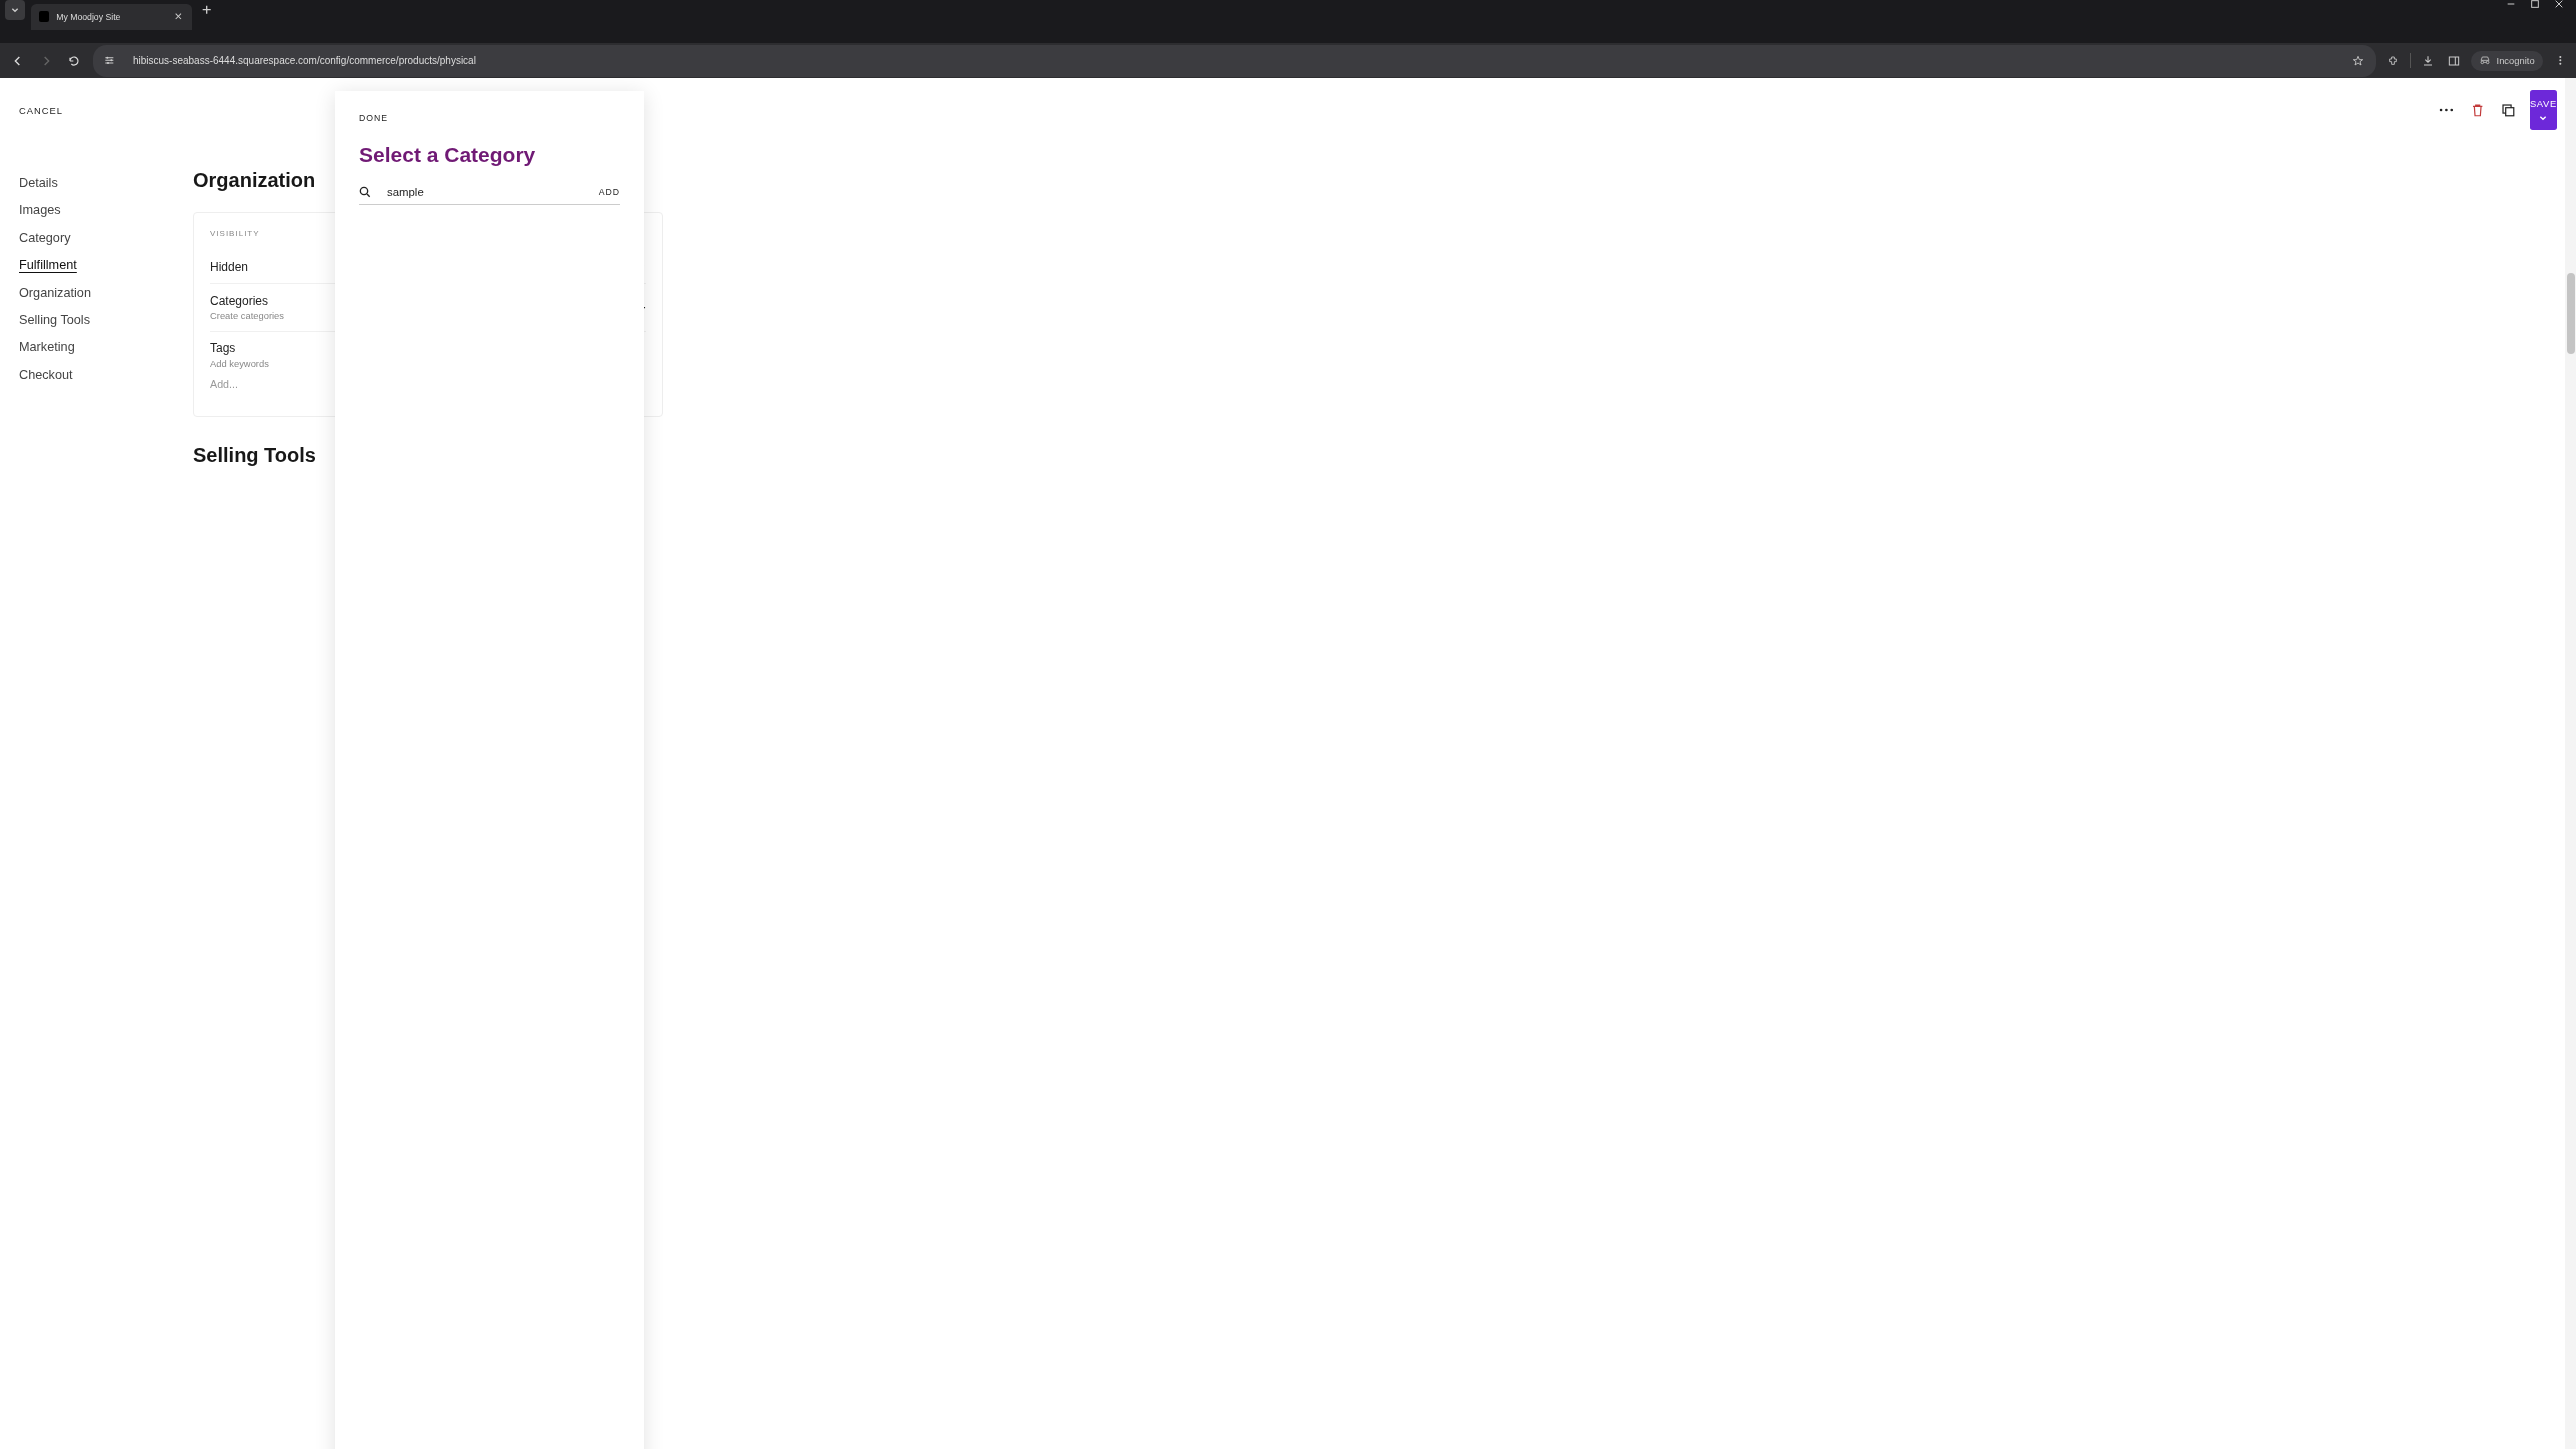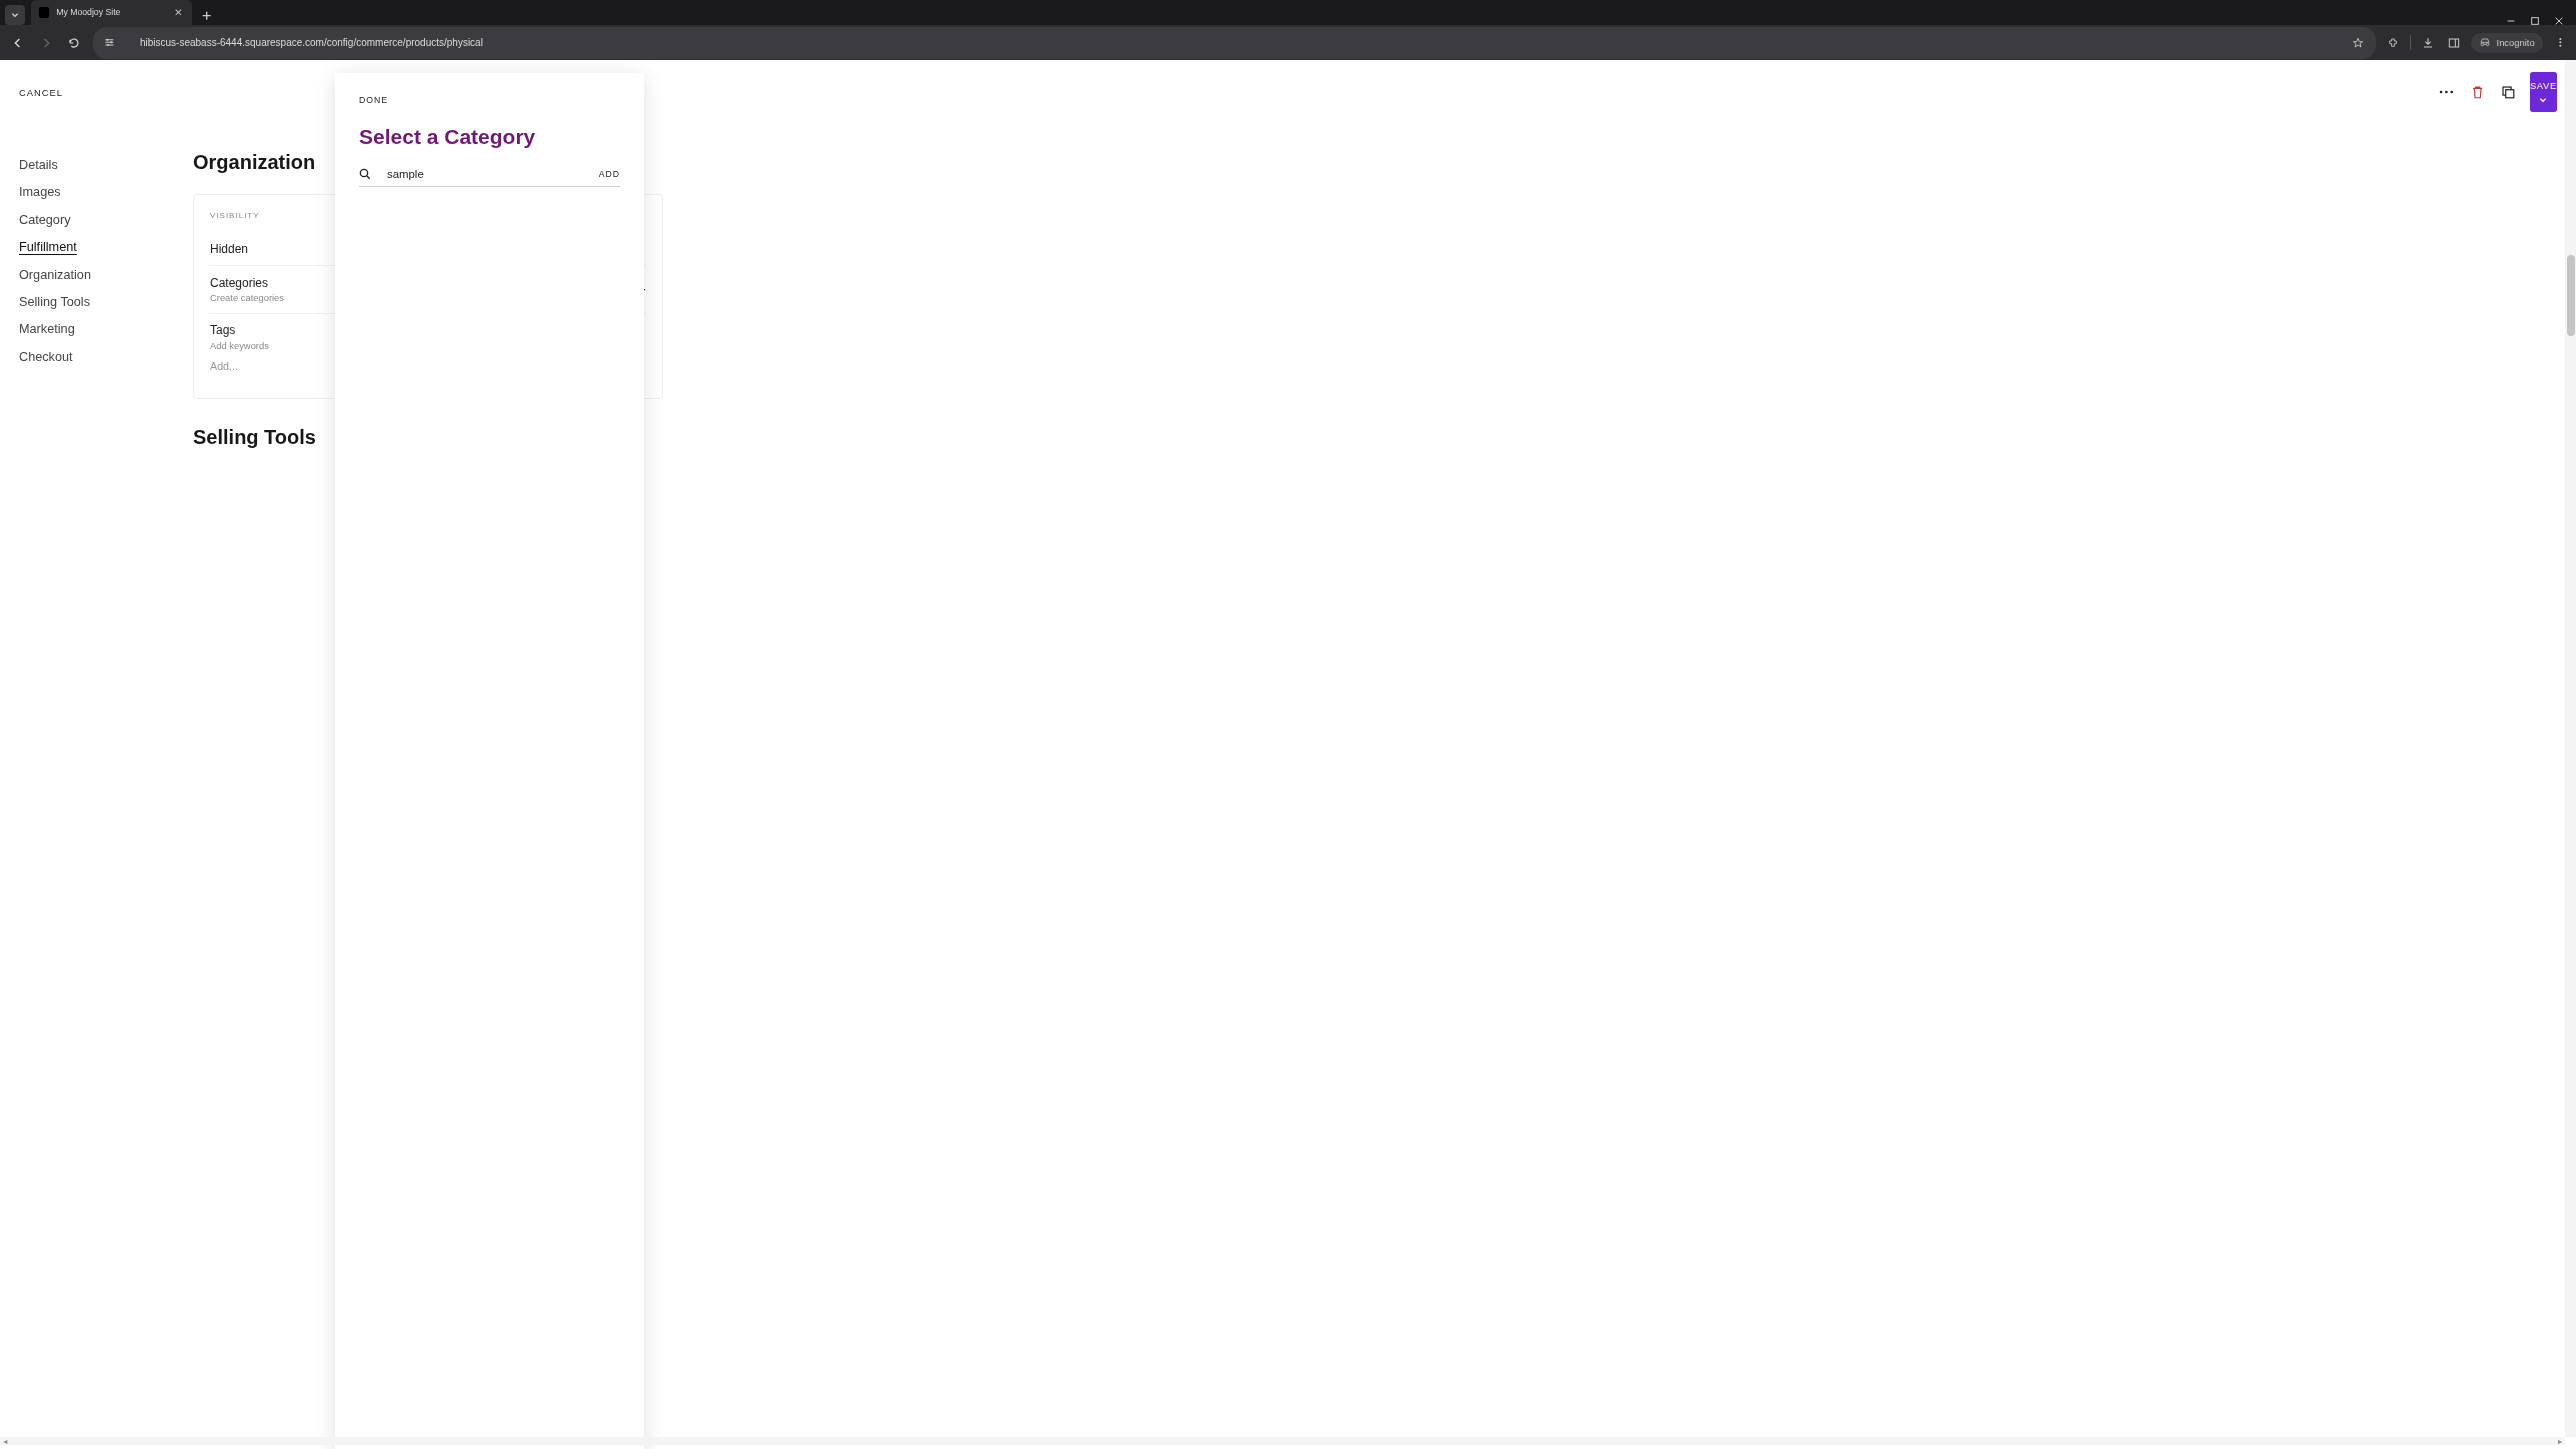--- a/index.html
+++ b/index.html
@@ -1,34 +1,34 @@
 <!DOCTYPE html>
 <html style="font-size:10.7px"><head>
 <meta charset="utf-8">
 <style>
   * { box-sizing: border-box; margin: 0; padding: 0; }
   html, body { width: 100%; height: 100%; font-family: -apple-system, BlinkMacSystemFont, "Segoe UI", Helvetica, Arial, sans-serif; }
   body { background: #fff; overflow: hidden; }
 
   
   .browser-chrome { background: #212124; color: #ddd; }
-  .tab-strip { display: flex; align-items: flex-end; height: 25px; padding: 0 5.4px; gap: 5.4px; background: #1a1a1d; }
+  .tab-strip { display: flex; align-items: flex-start; height: 43px; padding: 0 5.4px; gap: 5.4px; background: #1a1a1d; }
   .tab-dropdown { width: 20px; height: 20px; border-radius: 4px; background: #3a3a3d; display: flex; align-items: center; justify-content: center; cursor: pointer; }
   .tab { display: flex; align-items: center; gap: 6.7px; background: #2d2d30; border-radius: 5.4px 5.4px 0 0; padding: 5.4px 8px; min-width: 161px; height: 25.5px; margin-top: 4px; }
   .tab-favicon { width: 10.7px; height: 10.7px; background: #000; border-radius: 2px; }
   .tab-title { font-size: 8.7px; color: #ddd; flex: 1; }
   .tab-close { width: 10.7px; height: 10.7px; display: flex; align-items: center; justify-content: center; cursor: pointer; color: #ccc; }
   .new-tab { width: 19px; height: 19px; display: flex; align-items: center; justify-content: center; cursor: pointer; color: #ccc; font-size: 12px; }
   .window-controls { margin-left: auto; display: flex; gap: 16px; padding-right: 8px; color: #ccc; }
   .window-controls span { cursor: pointer; font-size: 9.4px; }
 
   .toolbar { display: flex; align-items: center; height: 35px; padding: 0 8px; gap: 9.4px; background: #2d2d30; }
   .nav-btn { width: 19px; height: 19px; display: flex; align-items: center; justify-content: center; cursor: pointer; color: #ccc; }
   .nav-btn.disabled { color: #666; }
-  .url-bar { flex: 1; display: flex; align-items: center; background: #3c3c40; border-radius: 13.4px; height: 32px; padding: 0 9.4px; gap: 24px; }
+  .url-bar { flex: 1; display: flex; align-items: center; background: #3c3c40; border-radius: 13.4px; height: 32px; padding: 0 9.4px; gap: 17px; }
   .site-icon { width: 13.4px; height: 13.4px; display: flex; align-items: center; justify-content: center; color: #ccc; }
   .url-text { color: #ddd; font-size: 10px; flex: 1; }
   .toolbar-right { display: flex; align-items: center; gap: 9.4px; color: #ccc; }
   .toolbar-right .sep { width: 0.7px; height: 14.8px; background: #555; }
   .incognito-chip { display: flex; align-items: center; gap: 5.4px; background: #3c3c40; padding: 4px 8px; border-radius: 10.7px; font-size: 9.4px; }
   .icon-btn { width: 16px; height: 16px; display: flex; align-items: center; justify-content: center; cursor: pointer; }
 
   
   .app { position: relative; height: calc(100vh - 64px); background: #fff; }
   .app-header { display: flex; align-items: center; justify-content: space-between; padding: 12px 19px; }

